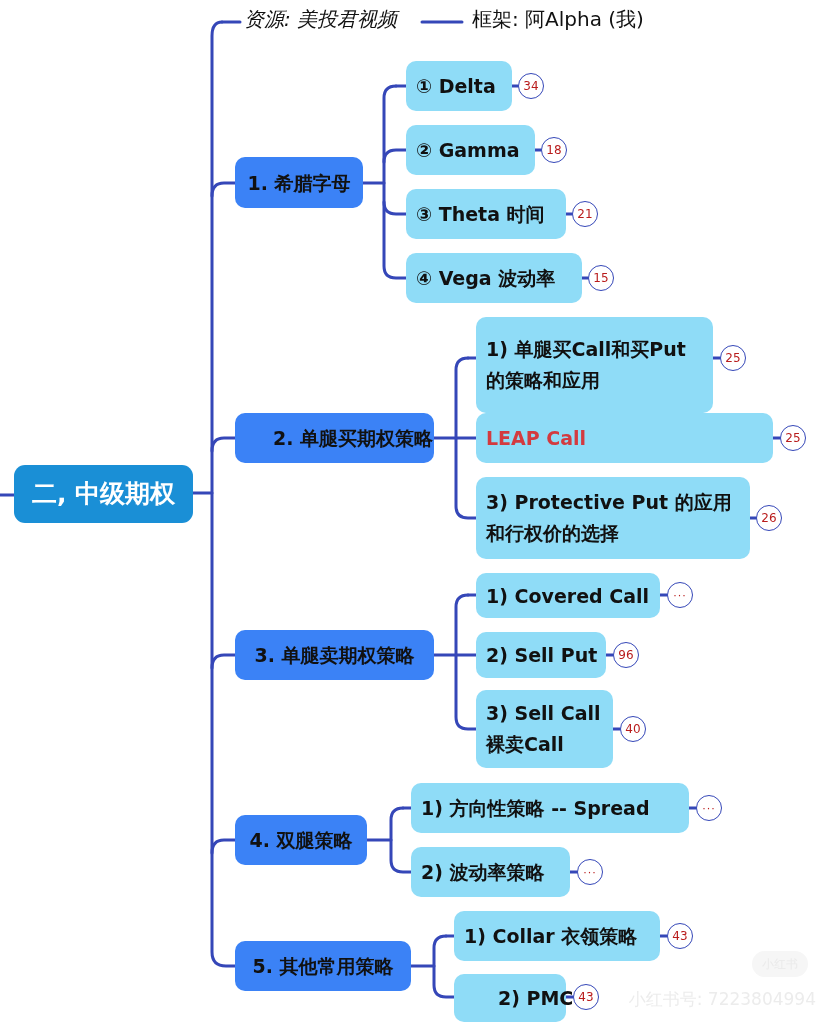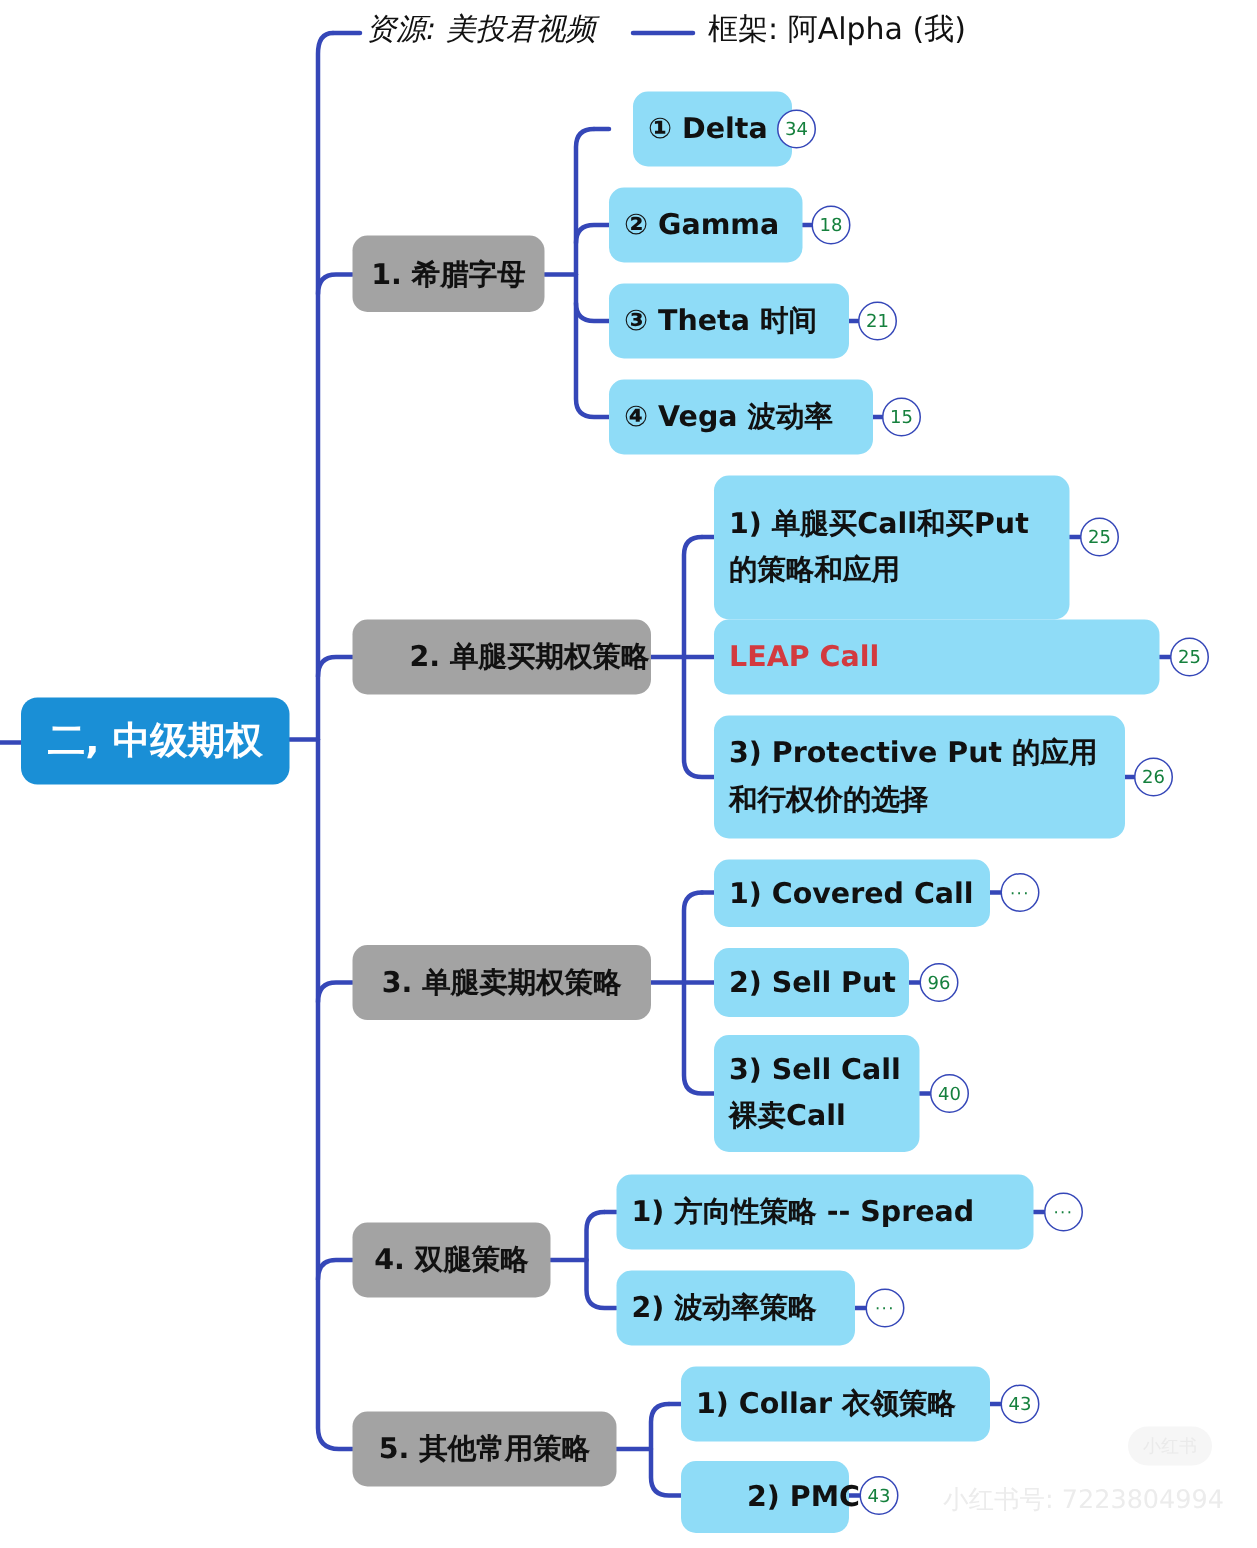--- a/index.html
+++ b/index.html
@@ -4,28 +4,28 @@
 <style>
   html, body { margin: 0; padding: 0; background: #ffffff; }
   body { width: 838px; height: 1032px; position: relative; overflow: hidden;
          font-family: "DejaVu Sans", "Liberation Sans", sans-serif; }
   #lines { position: absolute; left: 0; top: 0; width: 838px; height: 1032px; }
   .node { position: absolute; box-sizing: border-box; border-radius: 10px;
           display: flex; align-items: center; color: #111; font-weight: bold;
           font-size: 19px; line-height: 30px; padding: 0 10px; white-space: nowrap; }
   .root { background: #1a8fd6; color: #ffffff; font-size: 25px; border-radius: 11px;
           padding: 0 14px; justify-content: center; }
-  .l1 { background: #a3a3a3; justify-content: center; text-align: right; }
+  .l1 { background: #3b82f6; justify-content: center; text-align: right; }
   .l2 { background: #8fdcf7; }
   .multi { white-space: normal; align-items: center; line-height: 31px; }
   .source { position: absolute; top: 6px; font-size: 20px; color: #111; white-space: nowrap; }
   .source.italic { font-style: italic; }
   .badge { position: absolute; box-sizing: border-box; width: 26px; height: 26px;
            border: 1.6px solid #3547b8; border-radius: 50%; background: #fff;
-           color: #15803d; font-size: 12px; display: flex; align-items: center;
+           color: #b91c1c; font-size: 12px; display: flex; align-items: center;
            justify-content: center; font-family: "DejaVu Sans", sans-serif; }
   .badge.dots { font-size: 11px; letter-spacing: 1px; }
   .red { color: #d33a3f; }
   .watermark { position: absolute; right: 22px; top: 988px; color: #ececec;
                font-size: 17px; }
   .wm-logo { position: absolute; left: 752px; top: 951px; width: 56px; height: 26px;
              border-radius: 13px; background: #f6f6f6; color: #eaeaea; font-size: 12px;
              display: flex; align-items: center; justify-content: center; }
 </style>
 </head>
@@ -90,21 +90,21 @@
 <div class="source italic" style="left:244px;">资源: 美投君视频</div>
 <div class="source" style="left:472px;text-align:center;">框架: 阿Alpha (我)</div>
 
 <div class="node root" style="left:14px; top:465px; width:179px; height:58px;">
   <span>二, 中级期权</span>
 </div>
 
 <div class="node l1" style="left:235px; top:157px; width:128px; height:51px;">
   <span>1. 希腊字母</span>
 </div>
-<div class="node l2" style="left:406px; top:61px; width:106px; height:50px;margin-left:16px;">
+<div class="node l2" style="left:406px; top:61px; width:106px; height:50px;">
     <span>① Delta</span>
   </div>
 <div class="badge" style="left:518px; top:73px;">34</div>
 
 <div class="node l2" style="left:406px; top:125px; width:129px; height:50px;">
     <span>② Gamma</span>
   </div>
 <div class="badge" style="left:541px; top:137px;">18</div>
 
 <div class="node l2" style="left:406px; top:189px; width:160px; height:50px;">

